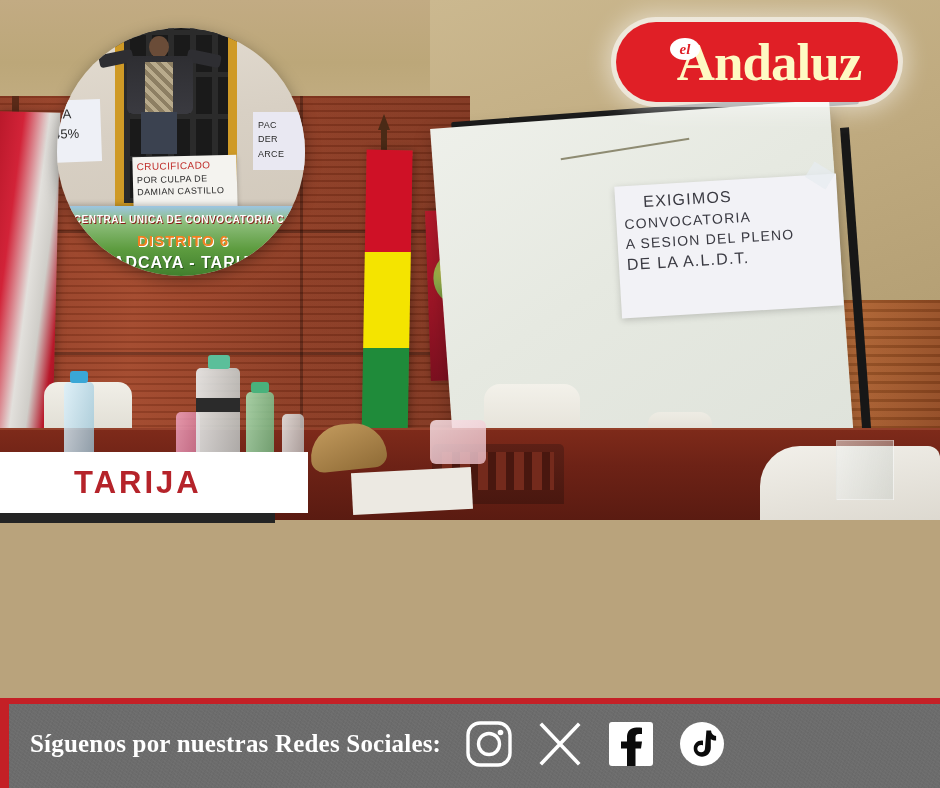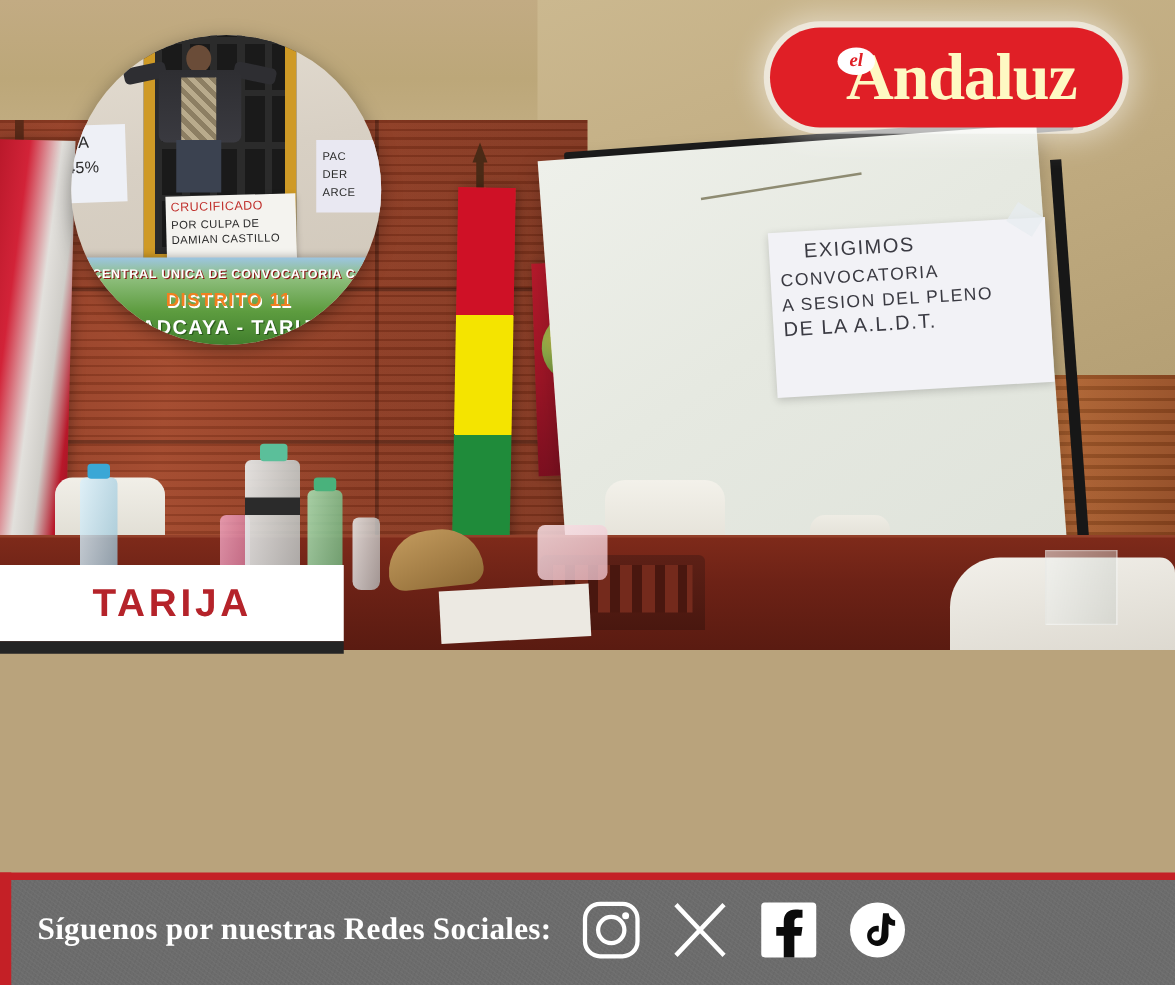--- a/index.html
+++ b/index.html
@@ -154,21 +154,21 @@
     background:#e01f26;
     box-shadow:0 0 0 5px rgba(255,255,255,.55),0 0 22px 10px rgba(255,255,255,.45);
     display:flex;align-items:center;justify-content:center;}
   .logo-el{position:absolute;left:54px;top:16px;width:30px;height:22px;border-radius:50%;
     background:#fff;color:#e01f26;font-family:"Liberation Serif",serif;font-style:italic;
     font-weight:bold;font-size:15px;display:flex;align-items:center;justify-content:center;}
   .logo-word{font-family:"Liberation Serif",serif;font-weight:bold;color:#fef9c3;
     font-size:53px;letter-spacing:-1px;padding-left:24px;line-height:1;}
 
   
-  .tag{position:absolute;left:0;top:452px;width:275px;height:61px;background:#fff;
+  .tag{position:absolute;left:0;top:452px;width:308px;height:61px;background:#fff;
     display:flex;align-items:center;}
   .tag span{color:#b5232a;font-weight:bold;font-size:31px;letter-spacing:3px;padding-left:74px;}
   .tag-bar{position:absolute;left:0;top:513px;width:275px;height:10px;background:#242424;}
 
   
   .head{position:absolute;left:0;top:512px;width:940px;height:188px;
     background:linear-gradient(155deg,#7d1718 0%,#9b1c1e 30%,#b62025 58%,#c32329 80%,#ab1f23 100%);
     border-top-right-radius:14px;
     display:flex;flex-direction:column;align-items:center;justify-content:center;}
   .head div{color:#fff;font-size:37px;line-height:1.32;letter-spacing:.2px;
@@ -277,21 +277,21 @@
       <div>DER</div>
       <div>ARCE</div>
     </div>
     <div class="in-sign-c">
       <div class="t1">CRUCIFICADO</div>
       <div>POR CULPA DE</div>
       <div>DAMIAN CASTILLO</div>
     </div>
     <div class="in-banner">
       <div class="r1">CENTRAL UNICA DE CONVOCATORIA CA</div>
-      <div class="r2">DISTRITO 11</div>
+      <div class="r2">DISTRITO 6</div>
       <div class="r3">PADCAYA - TARIJA</div>
     </div>
   </div>
 
   <div class="logo">
     <div class="logo-el">el</div>
     <div class="logo-word">Andaluz</div>
   </div>
 
   <div class="tag">

